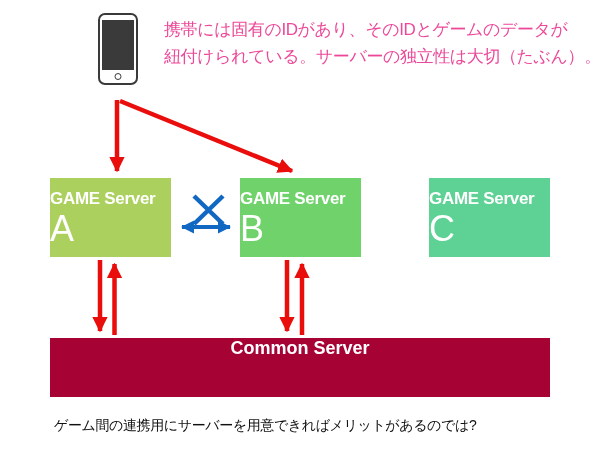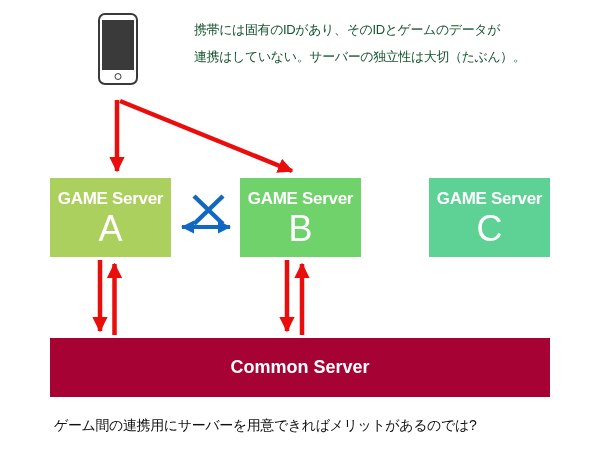--- a/index.html
+++ b/index.html
@@ -7,51 +7,51 @@
     position:relative;width:600px;height:450px;background:#ffffff;overflow:hidden;
     font-family:"Liberation Sans","DejaVu Sans",sans-serif;
   }
   
   .phone{position:absolute;left:98px;top:13px;width:40px;height:72px;
     border:2px solid #3a3a3a;border-radius:7px;background:#fff;box-sizing:border-box;}
   .phone-screen{position:absolute;left:2px;top:5px;width:32px;height:50px;background:#3a3a3a;}
   .phone-home{position:absolute;left:50%;bottom:3px;transform:translateX(-50%);
     width:7px;height:7px;border:1.5px solid #3a3a3a;border-radius:50%;box-sizing:border-box;background:#fff;}
   
-  .top-note{position:absolute;left:164px;top:16px;font-size:13px;line-height:27px;
-    color:#14532d;white-space:nowrap;letter-spacing:-0.4px;margin-left:30px;}
+  .top-note{position:absolute;left:164px;top:16px;font-size:17px;line-height:27px;
+    color:#ec4899;white-space:nowrap;letter-spacing:-0.4px;}
   
-  .server-box{position:absolute;top:178px;width:121px;height:79px;color:#fff;text-align:center;box-sizing:border-box;}
+  .server-box{position:absolute;top:178px;width:121px;height:79px;color:#fff;text-align:left;box-sizing:border-box;}
   #server-a{left:50px;background:#abd05e;}
   #server-b{left:240px;background:#6fd26b;}
   #server-c{left:429px;background:#5ed295;}
   .server-label{margin-top:11px;font-size:17px;font-weight:bold;letter-spacing:-0.3px;}
   .server-letter{font-size:36px;line-height:38px;margin-top:1px;font-weight:normal;}
   
   .common-box{position:absolute;left:50px;top:338px;width:500px;height:59px;background:#a60234;
-    color:#fff;display:flex;align-items:center;justify-content:center;font-size:18px;font-weight:bold;}
+    color:#fff;display:flex;justify-content:center;font-size:18px;font-weight:bold;}
   
   .bottom-note{position:absolute;left:54px;top:417px;font-size:14px;color:#111;
     white-space:nowrap;letter-spacing:-0.4px;}
   
   .arrows{position:absolute;left:0;top:0;pointer-events:none;}
 </style>
 </head>
 <body>
 
 <div id="canvas">
 
   <div class="phone">
     <div class="phone-screen"></div>
     <div class="phone-home"></div>
   </div>
 
   <div class="top-note">
     <div>携帯には固有のIDがあり、そのIDとゲームのデータが</div>
-    <div>連携はしていない。サーバーの独立性は大切（たぶん）。</div>
+    <div>紐付けられている。サーバーの独立性は大切（たぶん）。</div>
   </div>
 
   <svg class="arrows" width="600" height="450" viewBox="0 0 600 450">
     <defs>
       <marker id="mr" viewBox="0 0 3.4 3.4" markerWidth="3.4" markerHeight="3.4" refX="3.1" refY="1.7" orient="auto-start-reverse">
         <path d="M0,0 L3.4,1.7 L0,3.4 z" fill="#e90d0c"></path>
       </marker>
       <marker id="mb" viewBox="0 0 3.4 3.4" markerWidth="3.4" markerHeight="3.4" refX="3.1" refY="1.7" orient="auto-start-reverse">
         <path d="M0,0 L3.4,1.7 L0,3.4 z" fill="#1168c2"></path>
       </marker>

